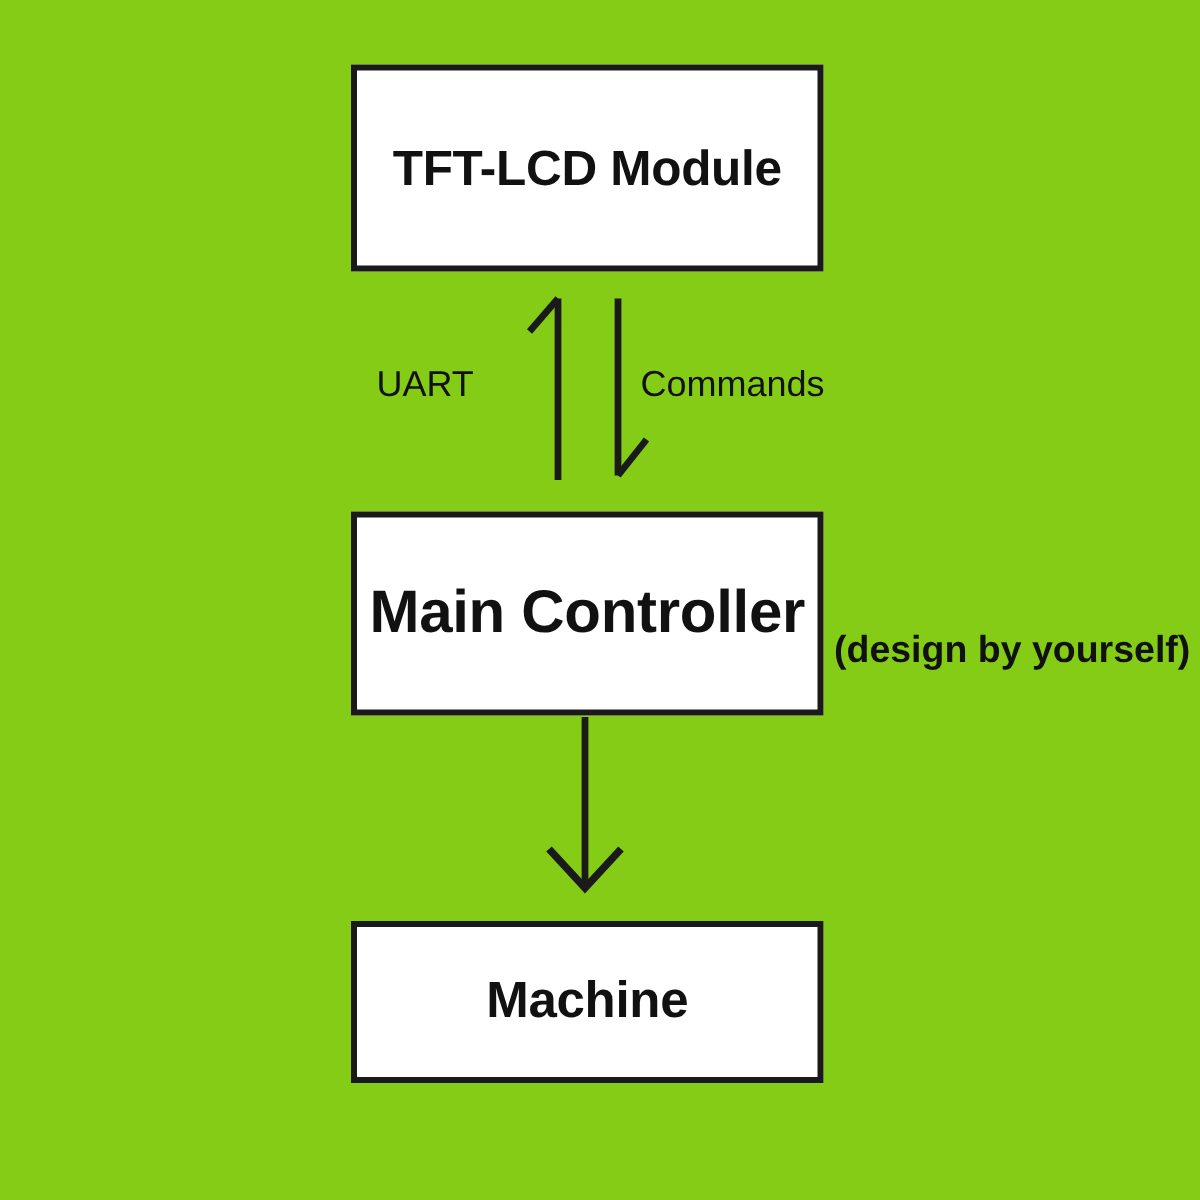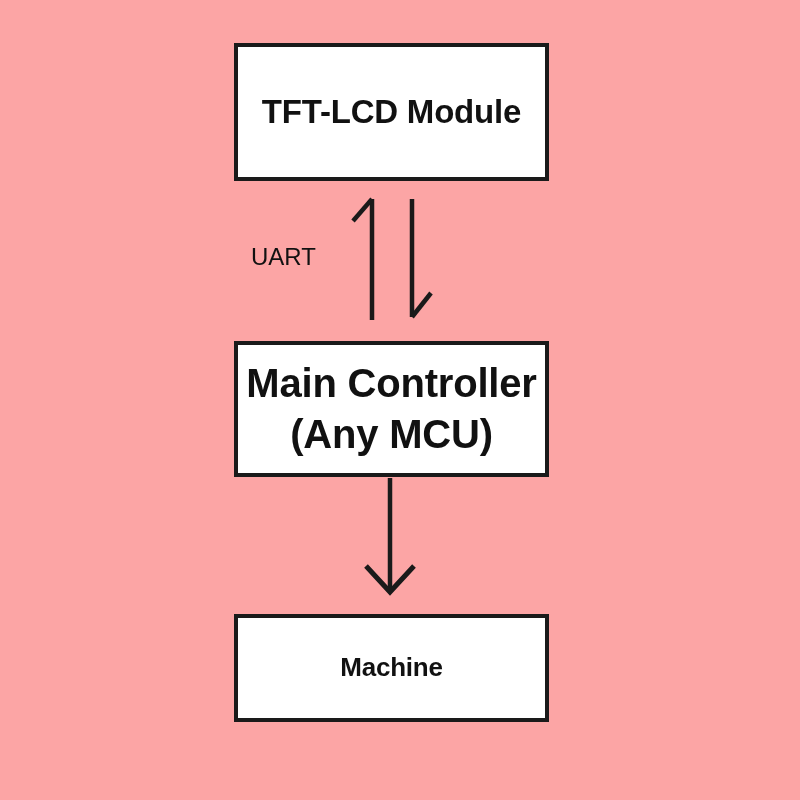--- a/index.html
+++ b/index.html
@@ -5,21 +5,21 @@
 <style>
   html, body {
     margin: 0;
     padding: 0;
     background: #ffffff;
   }
   #canvas {
     position: relative;
     width: 800px;
     height: 800px;
-    background: #fca5a5;
+    background: #84cc16;
     overflow: hidden;
     font-family: "Liberation Sans", sans-serif;
     color: #111111;
   }
   .node-box {
     position: absolute;
     box-sizing: border-box;
     border: 4px solid #1a1a1a;
     background: #ffffff;
     display: flex;
@@ -54,21 +54,21 @@
   }
   #box-mcu .node-line { font-size: 40px; }
 
   
   #box-machine {
     left: 234px;
     top: 614px;
     width: 315px;
     height: 108px;
   }
-  #box-machine .node-line { font-size: 26px; }
+  #box-machine .node-line { font-size: 34px; }
 
   
   #connectors {
     position: absolute;
     left: 0;
     top: 0;
     width: 800px;
     height: 800px;
     pointer-events: none;
   }
@@ -105,21 +105,20 @@
 <body>
 
 <div id="canvas">
 
   <div class="node-box" id="box-lcd">
     <span class="node-line">TFT-LCD Module</span>
   </div>
 
   <div class="node-box" id="box-mcu">
     <span class="node-line">Main Controller</span>
-    <span class="node-line">(Any MCU)</span>
   </div>
 
   <div class="node-box" id="box-machine">
     <span class="node-line">Machine</span>
   </div>
 
   <svg id="connectors" viewBox="0 0 800 800">
 
     <g>
       <line x1="372" y1="320" x2="372" y2="199" stroke="#1a1a1a" stroke-width="4.5" stroke-linecap="butt"></line>
@@ -132,15 +131,17 @@
     </g>
 
     <g>
       <line x1="390" y1="478" x2="390" y2="590" stroke="#1a1a1a" stroke-width="4.5" stroke-linecap="butt"></line>
       <path d="M 366 566 L 390 592 L 414 566" fill="none" stroke="#1a1a1a" stroke-width="5" stroke-linecap="butt" stroke-linejoin="miter"></path>
     </g>
   </svg>
 
   <div class="edge-label" id="label-uart">UART</div>
 
+  <div class="edge-label" id="label-commands">Commands</div>
 
+  <div id="note-design">(design by yourself)</div>
 
 </div>
 
 </body></html>

